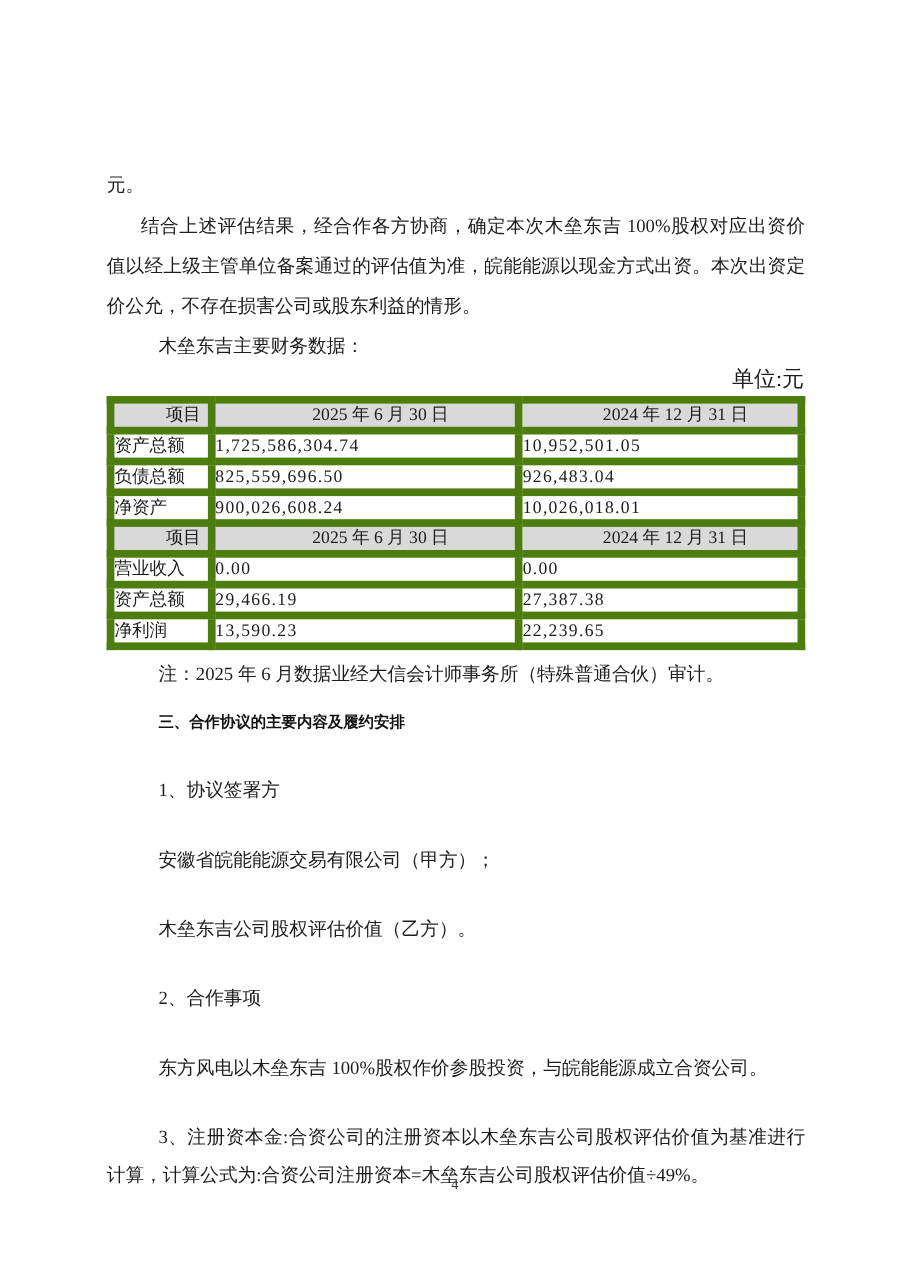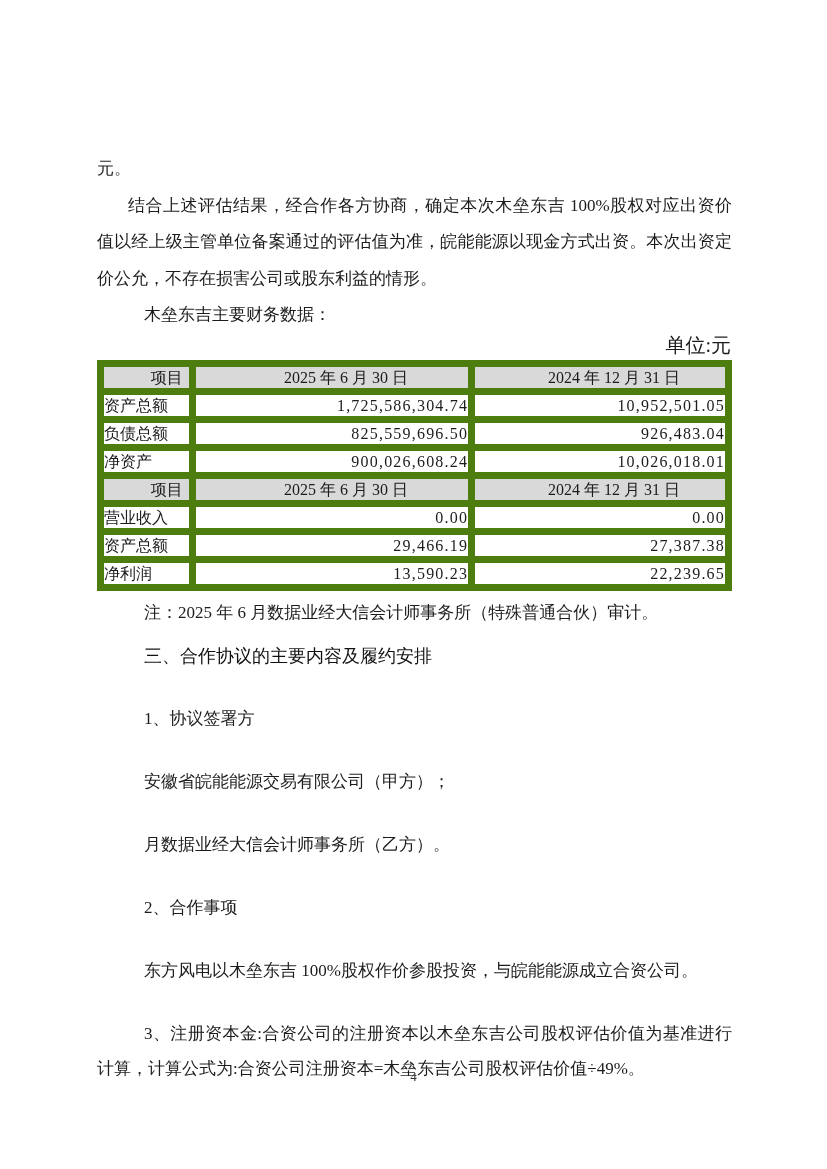--- a/index.html
+++ b/index.html
@@ -46,29 +46,29 @@
     overflow: hidden;
     white-space: nowrap;
   }
   col.c1 { width: 14.6%; }
   col.c2 { width: 44.5%; }
   col.c3 { width: 40.9%; }
   tr.hdr td { background: #d9d9d9; }
   tr.hdr td.item-h { text-align: right; padding-right: 6px; }
   tr.hdr td.date-h { text-align: center; padding-left: 28px; }
   td.label { text-align: left; padding-left: 5px; }
-  td.num { text-align: right; letter-spacing: 1.2px; }
+  td.num { text-align: left; letter-spacing: 1.2px; }
   .note {
     line-height: 30px;
     margin-top: 7px;
   }
   .heading {
     font-family: "Liberation Sans", "DejaVu Sans", sans-serif;
-    font-weight: normal;
-    font-size: 18px;
+    font-weight: bold;
+    font-size: 14px;
     line-height: 34px;
     margin: 11px 0 2px 0;
     text-indent: 47px;
     text-align: left;
     color: #111111;
   }
   .item { line-height: 35px; margin-top: 28px; }
   .page-number {
     position: absolute;
     left: 0; top: 1069px;
@@ -143,21 +143,21 @@
         </tr>
       </tbody>
     </table>
 
     <p class="note indent-lg">注：2025 年 6 月数据业经大信会计师事务所（特殊普通合伙）审计。</p>
 
     <h3 class="heading">三、合作协议的主要内容及履约安排</h3>
 
     <p class="item indent-lg">1、协议签署方</p>
     <p class="item indent-lg">安徽省皖能能源交易有限公司（甲方）；</p>
-    <p class="item indent-lg">月数据业经大信会计师事务所（乙方）。</p>
+    <p class="item indent-lg">木垒东吉公司股权评估价值（乙方）。</p>
     <p class="item indent-lg">2、合作事项</p>
     <p class="item indent-lg">东方风电以木垒东吉 100%股权作价参股投资，与皖能能源成立合资公司。</p>
     <p class="item indent-lg">3、注册资本金:合资公司的注册资本以木垒东吉公司股权评估价值为基准进行计算，计算公式为:合资公司注册资本=木垒东吉公司股权评估价值÷49%。</p>
 
   </div>
 
   <div class="page-number">4</div>
 </div>
 
 </body></html>

